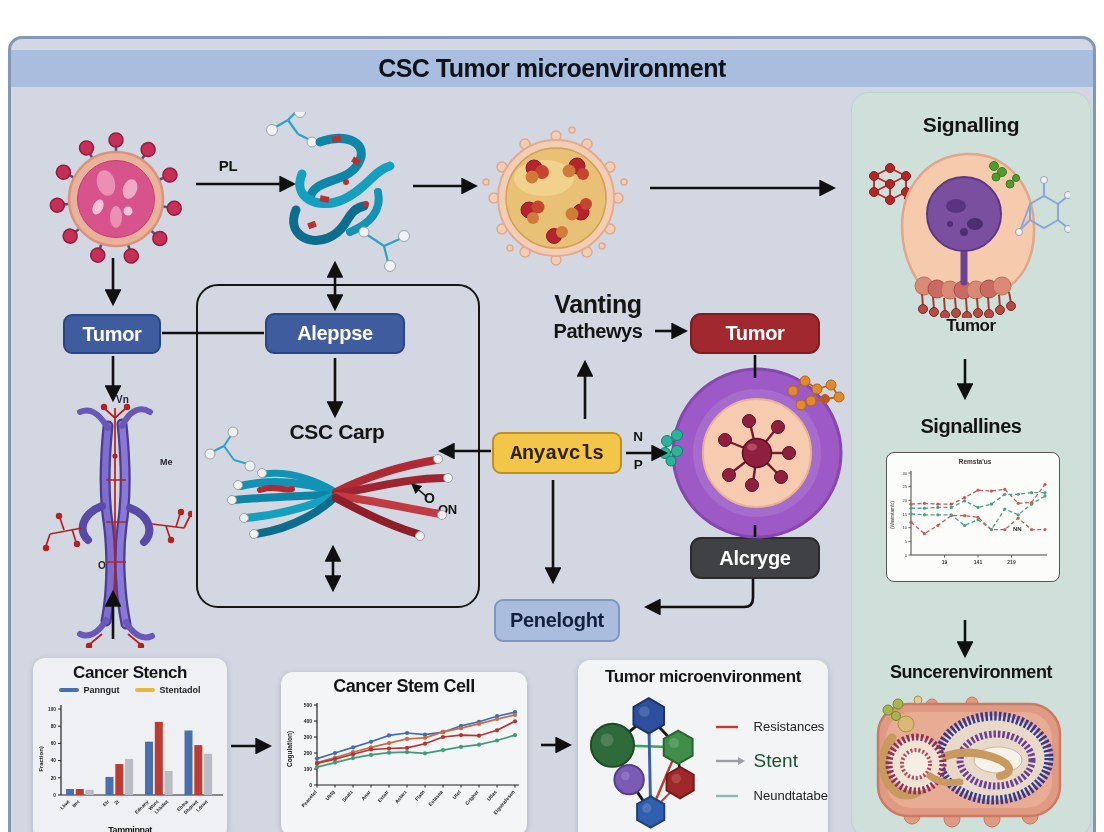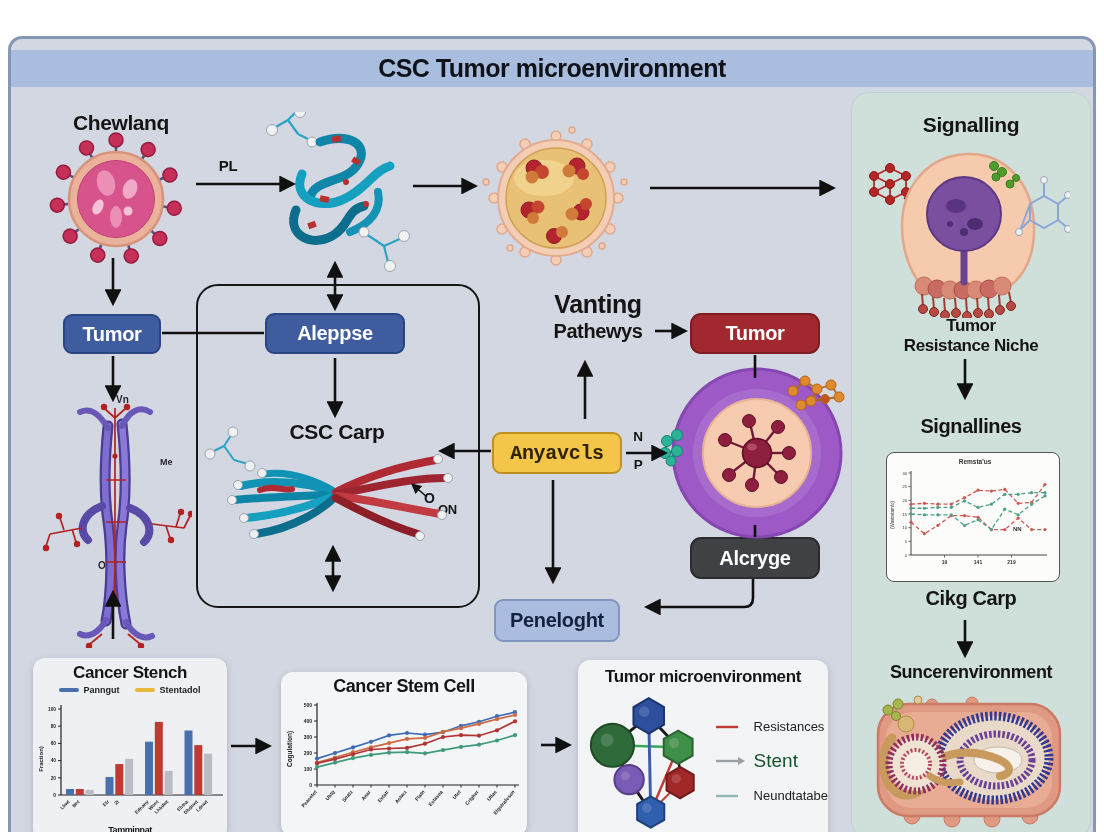--- a/index.html
+++ b/index.html
@@ -29,21 +29,20 @@
 
 <div class="page">
 
   <div class="abs outer"></div>
   <div class="abs titleband">
     <div class="figtitle">CSC Tumor microenvironment</div>
   </div>
   <div class="abs rpanel"></div>
   <div class="abs bigbox"></div>
 
-  <div class="abs hd" style="left:46px;top:82px;width:150px;font-size:21px;">Chewlanq</div>
   <div class="abs hd" style="left:206px;top:129px;width:44px;font-size:15px;">PL</div>
 
   <div class="abs box bluebox" style="left:63px;top:286px;width:98px;height:40px;font-size:20px;">Tumor</div>
   <div class="abs box bluebox" style="left:265px;top:285px;width:140px;height:41px;font-size:20px;">Aleppse</div>
   <div class="abs hd" style="left:272px;top:391px;width:130px;font-size:21px;">CSC Carp</div>
 
   <div class="abs" style="left:530px;top:261px;width:136px;">
     <div class="hd" style="font-size:25px;">Vanting</div>
     <div class="hd" style="font-size:20px;">Pathewys</div>
   </div>
@@ -59,24 +58,22 @@
   <div class="abs hd" style="left:424px;top:462px;font-size:14px;">O</div>
   <div class="abs hd" style="left:438px;top:474px;font-size:13px;">ON</div>
 
   <div class="abs note" style="left:116px;top:366px;font-size:10px;">Vn</div>
   <div class="abs note" style="left:160px;top:429px;font-size:9px;">Me</div>
   <div class="abs note" style="left:98px;top:532px;font-size:10px;">On</div>
 
   <div class="abs hd" style="left:851px;top:84px;width:240px;font-size:21px;">Signalling</div>
   <div class="abs" style="left:851px;top:288px;width:240px;">
     <div class="hd" style="font-size:17px;">Tumor</div>
-    <div class="hd" style="font-size:17px;">Resistance Niche</div>
   </div>
   <div class="abs hd" style="left:851px;top:386px;width:240px;font-size:20px;">Signallines</div>
-  <div class="abs hd" style="left:851px;top:558px;width:240px;font-size:20px;">Cikg Carp</div>
   <div class="abs hd" style="left:851px;top:634px;width:240px;font-size:18px;">Suncerenvironment</div>
 
   <svg class="abs" style="left:48px;top:103px;" width="136" height="136" viewBox="0 0 136 136">
     <g>
       <g transform="rotate(0 68 68)">
           <line x1="68" y1="22" x2="68" y2="12" stroke="#55517f" stroke-width="2.6"></line>
           <circle cx="68" cy="9" r="7" fill="#c62f57" stroke="#941c3e" stroke-width="1.5"></circle>
         </g>
       <g transform="rotate(33 68 68)">
           <line x1="68" y1="22" x2="68" y2="12" stroke="#55517f" stroke-width="2.6"></line>

